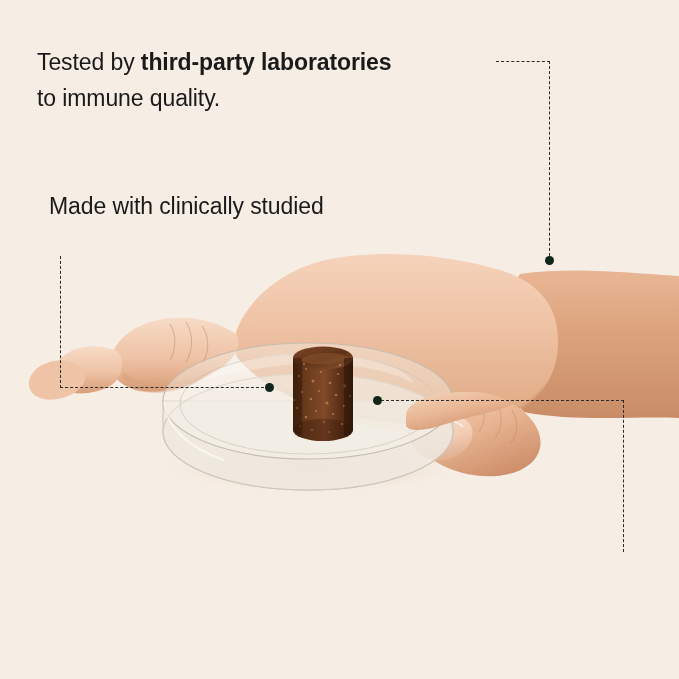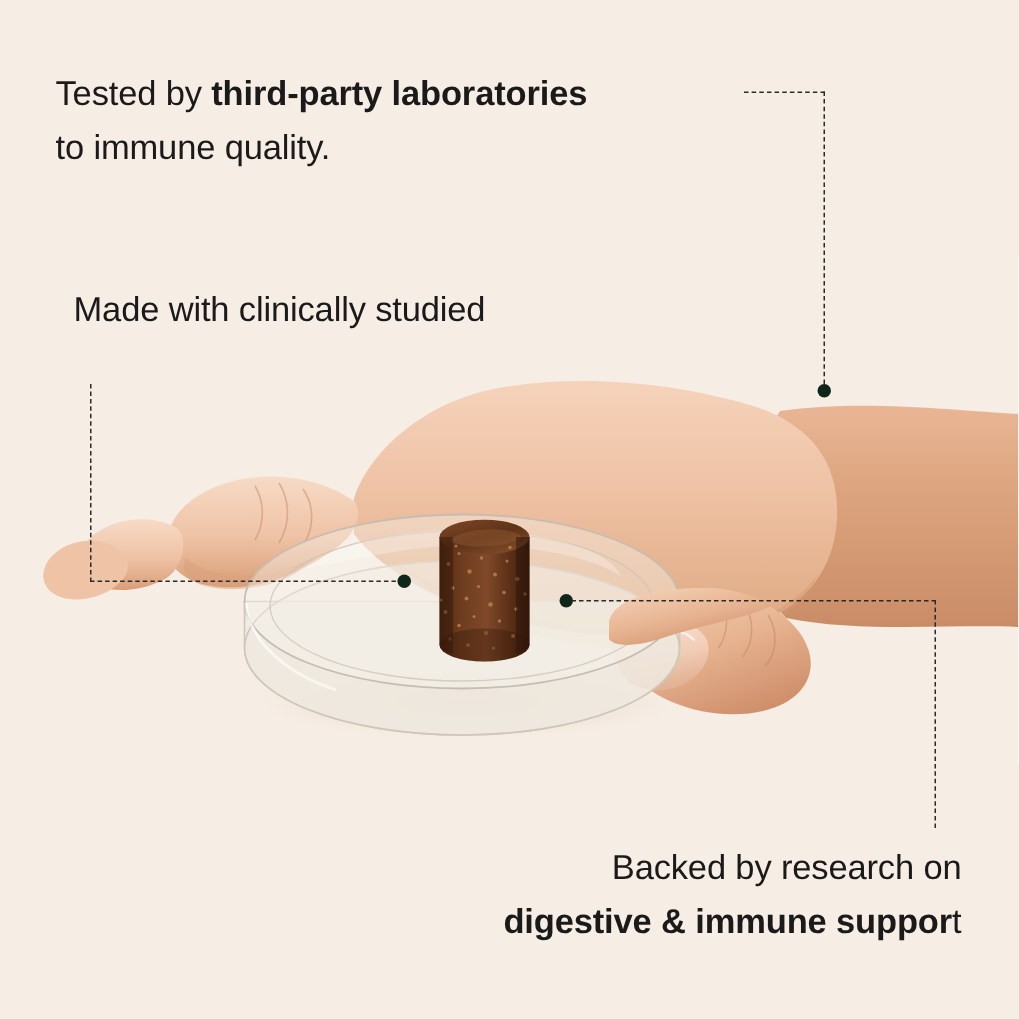--- a/index.html
+++ b/index.html
@@ -286,18 +286,14 @@
     <div id="leader3-v" class="leader leader-v" style="border-left-color: rgb(42, 42, 42);"></div>
   </div>
 
   <div id="callout-tested" class="callout" style="color: rgb(26, 26, 26);">
       <div><span class="r">Tested by </span><span class="b">third-party laboratories</span></div>
       <div><span class="r">to immune quality.</span></div>
     </div>
   <div id="callout-made" class="callout" style="color: rgb(26, 26, 26);">
       <div><span class="r">Made with clinically studied</span></div>
     </div>
-  <div id="callout-backed" class="callout" style="color: rgb(26, 26, 26);">
-      <div><span class="r">Backed by research on</span></div>
-      <div><span class="b">digestive &amp; immune suppor</span><span class="r">t</span></div>
-    </div>
 
 </div>
 
 </body></html>

